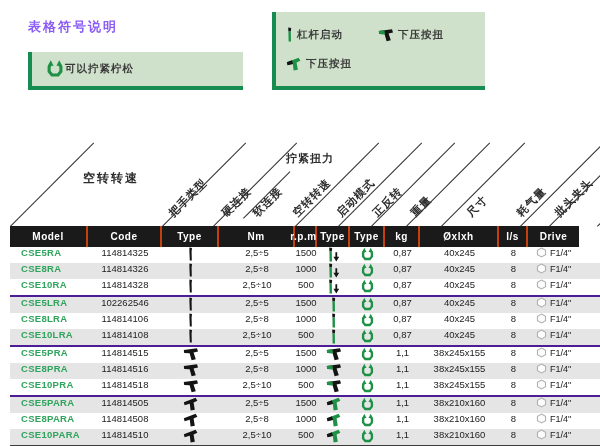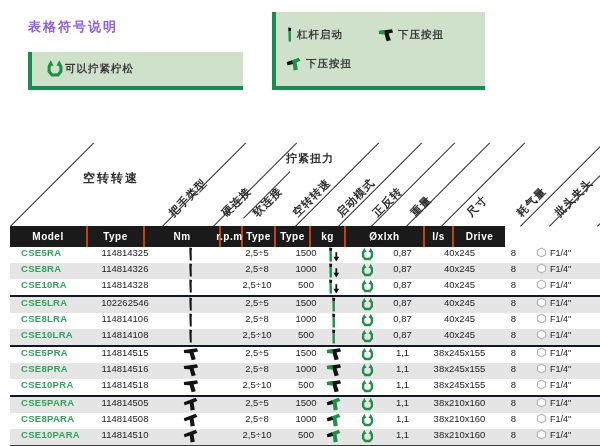--- a/index.html
+++ b/index.html
@@ -28,21 +28,21 @@
   .hrow{display:flex;height:21px}
   .hc{background:#1a1a1a;color:#fff;font-size:10px;font-weight:bold;display:flex;align-items:center;justify-content:center;
       box-sizing:border-box;letter-spacing:0.5px}
   .hc:not(:last-child){border-right:2px solid #c2410c}
   .c0{width:78px}.c1{width:74px}.c2{width:57px}.c3{width:76px}.c4{width:22px}.c5{width:33px}
   .c6{width:35px}.c7{width:35px}.c8{width:79px}.c9{width:29px}.c10{width:51px}
 
   .rows{border-bottom:2px solid #3c3c3c}
   .trow{display:flex;height:16px;align-items:flex-start;background:#fff}
   .trow.shade{background:#e5e5e5}
-  .trow.gend{border-bottom:2px solid #0f172a;height:16px}
+  .trow.gend{border-bottom:2px solid #4c1d95;height:16px}
   .td{display:flex;align-items:center;justify-content:center;font-size:9.5px;color:#222;box-sizing:border-box}
   .td.model{justify-content:flex-start;padding-left:11px;color:#2fa45c;font-weight:bold;letter-spacing:0.3px}
   .td .icn svg{display:block}
   .drive{gap:3px;font-size:9px}
 </style>
 </head>
 <body>
 
 <div class="title">表格符号说明</div>
 
@@ -109,20 +109,21 @@
       <div class="dline" style="left: 328px; height: 118px;"></div>
       <div class="dline" style="left: 361px; height: 118px;"></div>
       <div class="dline" style="left: 396px; height: 118px;"></div>
       <div class="dline" style="left: 431px; height: 118px;"></div>
       <div class="dline" style="left: 510px; height: 118px;"></div>
       <div class="dline" style="left: 539px; height: 118px;"></div>
       <div class="dline" style="left: 587px; height: 118px;"></div>
     </div>
   <div class="hrow">
     <div class="hc c0">Model</div>
+    <div class="hc c1">Code</div>
     <div class="hc c2">Type</div>
     <div class="hc c3">Nm</div>
     <div class="hc c4">r.p.m.</div>
     <div class="hc c5">Type</div>
     <div class="hc c6">Type</div>
     <div class="hc c7">kg</div>
     <div class="hc c8">Øxlxh</div>
     <div class="hc c9">l/s</div>
     <div class="hc c10">Drive</div>
   </div>

